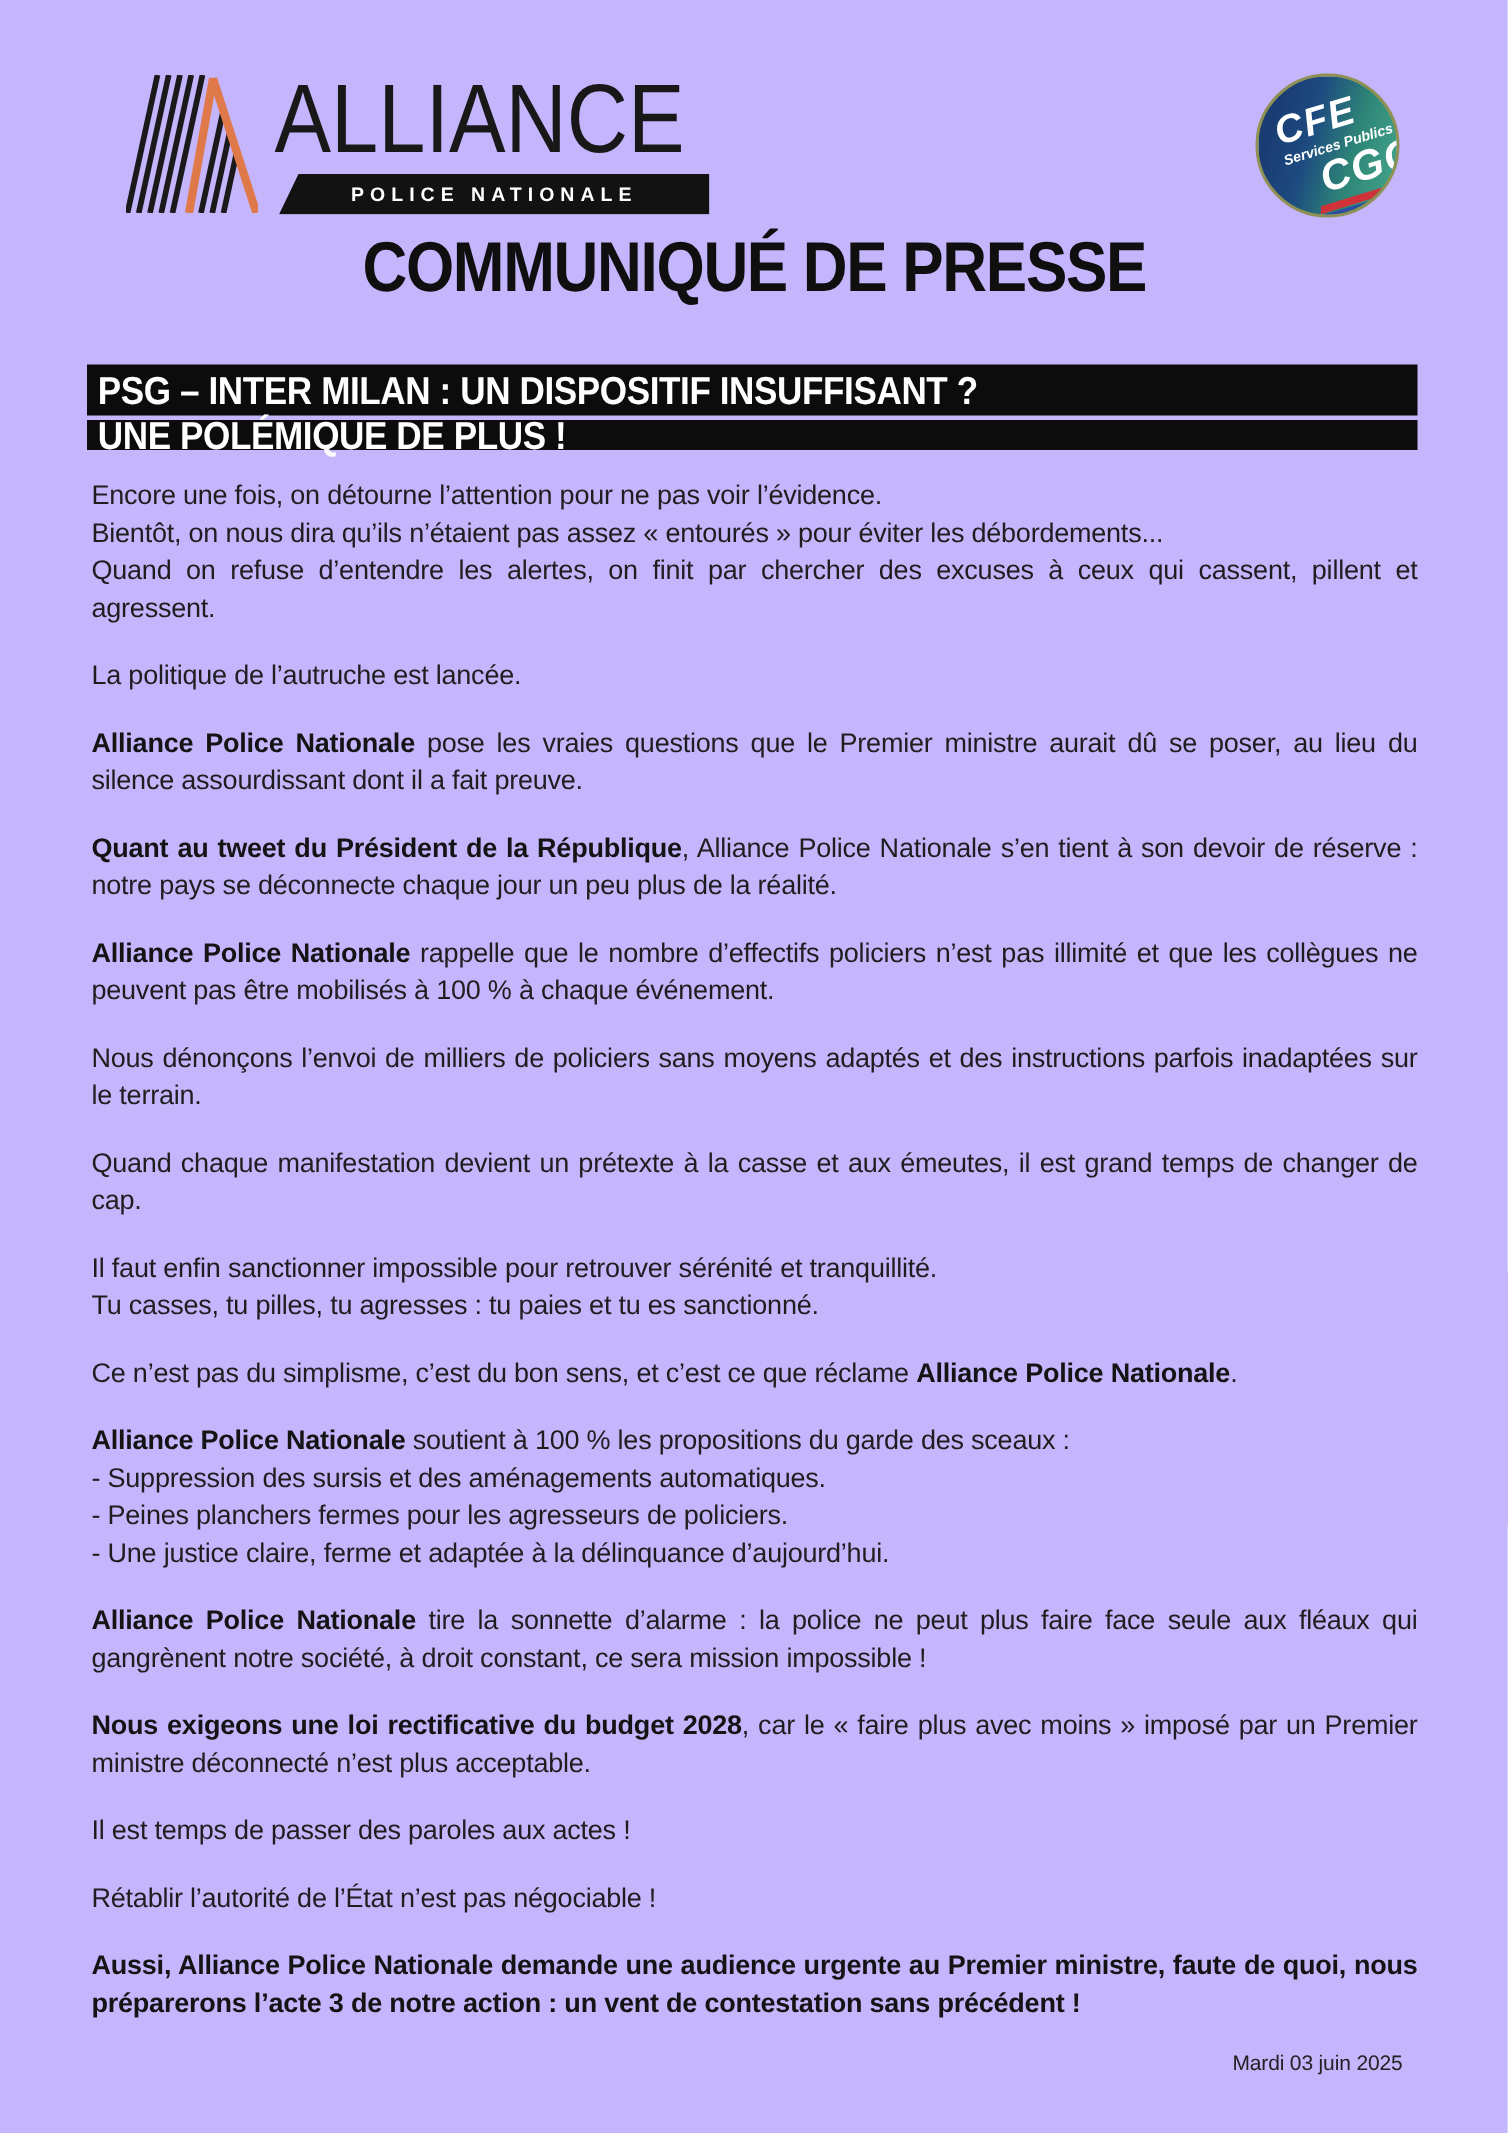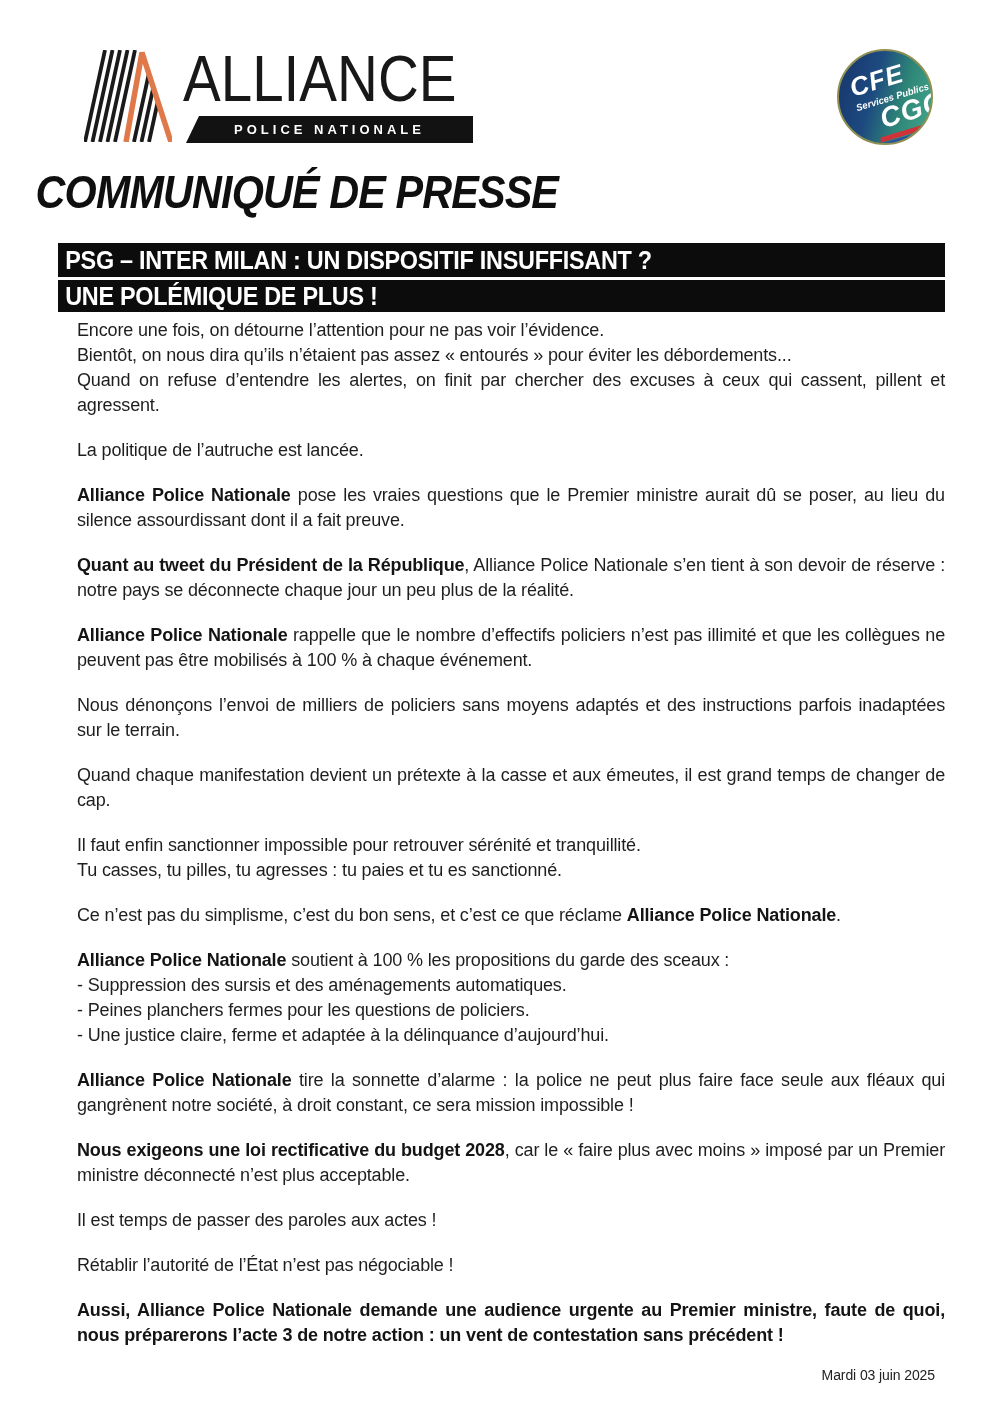--- a/index.html
+++ b/index.html
@@ -1,17 +1,17 @@
 <!DOCTYPE html>
 <html style="--accent: #E0794A; --badge-navy: #17356B; --badge-teal: #45A98D; --badge-ring: #8F9054; --stripe-red: #CF3339; --stripe-blue: #2B4EA0;"><head>
 <meta charset="utf-8">
 <style>
   html,body{margin:0;padding:0;background:#e8e8e8;}
   .page{
-    position:relative;width:1005px;height:1422px;background:#ffffff;
+    position:relative;width:1005px;height:1422px;background:#c4b5fd;
     margin:0 auto;overflow:hidden;
     font-family:"Liberation Sans",sans-serif;color:#1c1c1c;
   }
   
   .logo-mark{position:absolute;left:84px;top:50px;width:88px;height:93px;}
   .brand{
     position:absolute;left:183px;top:50px;height:58px;
     font-size:65px;font-weight:400;letter-spacing:0;color:#181818;line-height:58px;
     transform:scaleX(.87);transform-origin:left top;white-space:nowrap;
   }
@@ -29,40 +29,40 @@
     background:linear-gradient(105deg,var(--badge-navy) 0%,#1d4a80 38%,#2e8577 66%,var(--badge-teal) 100%);
     border:2px solid var(--badge-ring);box-sizing:border-box;overflow:hidden;
   }
   .badge-inner{position:absolute;left:0;top:0;width:96px;height:96px;transform:rotate(-17deg);}
   .badge-cfe{position:absolute;left:16px;top:12px;font-weight:bold;font-style:italic;font-size:26px;color:#fff;letter-spacing:1px;}
   .badge-services{position:absolute;left:16px;top:42px;font-weight:bold;font-style:italic;font-size:9.5px;color:#fff;white-space:nowrap;}
   .badge-cgc{position:absolute;left:36px;top:50px;font-weight:bold;font-style:italic;font-size:28px;color:#fff;letter-spacing:1px;}
   .badge-stripe-red{position:absolute;left:30px;top:83px;width:56px;height:4.5px;background:var(--stripe-red);transform:skewX(-18deg);}
   .badge-stripe-blue{position:absolute;left:29px;top:88.5px;width:56px;height:4.5px;background:var(--stripe-blue);transform:skewX(-18deg);}
   
-  .doc-title{position:absolute;left:0;right:0;top:164px;text-align:left;font-style:italic;}
+  .doc-title{position:absolute;left:0;right:0;top:150px;text-align:center;}
   .doc-title span{
     display:inline-block;font-weight:bold;font-size:47px;letter-spacing:-1px;color:#0f0f0f;
     transform:scaleX(.88);white-space:nowrap;
   }
   
   .bar{position:absolute;left:58px;width:887px;background:#0c0c0c;display:flex;align-items:center;}
   .bar-1{top:243px;height:34px;}
-  .bar-2{top:280px;height:32px;}
+  .bar-2{top:280px;height:20px;}
   .bar span{
     display:inline-block;color:#ffffff;font-weight:bold;font-size:26px;letter-spacing:-.3px;
     padding-left:8px;transform:scaleX(.9);transform-origin:left center;white-space:nowrap;
   }
   
   .body{
     position:absolute;left:61px;top:318px;width:884px;
     font-size:18px;line-height:25px;letter-spacing:-.15px;text-align:justify;
     color:#1e1e1e;
   }
-  .block{margin:0 0 20px 16px;}
+  .block{margin:0 0 20px 0;}
   .line{margin:0;padding:0;}
   .line .b{font-weight:bold;color:#141414;}
   .line.u{text-underline-offset:2px;}
   .date{position:absolute;right:70px;top:1367px;font-size:14px;letter-spacing:-.1px;color:#222;}
 </style>
 </head>
 <body>
 
 <div class="page">
 
@@ -140,21 +140,21 @@
       <div class="block">
         <p class="line"><span>Il faut enfin sanctionner impossible pour retrouver sérénité et tranquillité.</span></p>
         <p class="line"><span>Tu casses, tu pilles, tu agresses&nbsp;: tu paies et tu es sanctionné.</span></p>
       </div>
       <div class="block">
         <p class="line"><span>Ce n’est pas du simplisme, c’est du bon sens, et c’est ce que réclame </span><span class="b">Alliance Police Nationale</span><span>.</span></p>
       </div>
       <div class="block">
         <p class="line u"><span class="b">Alliance Police Nationale</span><span> soutient à 100&nbsp;% les propositions du garde des sceaux&nbsp;:</span></p>
         <p class="line"><span>- Suppression des sursis et des aménagements automatiques.</span></p>
-        <p class="line"><span>- Peines planchers fermes pour les questions de policiers.</span></p>
+        <p class="line"><span>- Peines planchers fermes pour les agresseurs de policiers.</span></p>
         <p class="line"><span>- Une justice claire, ferme et adaptée à la délinquance d’aujourd’hui.</span></p>
       </div>
       <div class="block">
         <p class="line"><span class="b">Alliance Police Nationale</span><span> tire la sonnette d’alarme&nbsp;: la police ne peut plus faire face seule aux fléaux qui gangrènent notre société, à droit constant, ce sera mission impossible&nbsp;!</span></p>
       </div>
       <div class="block">
         <p class="line"><span class="b">Nous exigeons une loi rectificative du budget 2028</span><span>, car le «&nbsp;faire plus avec moins&nbsp;» imposé par un Premier ministre déconnecté n’est plus acceptable.</span></p>
       </div>
       <div class="block">
         <p class="line"><span>Il est temps de passer des paroles aux actes&nbsp;!</span></p>

